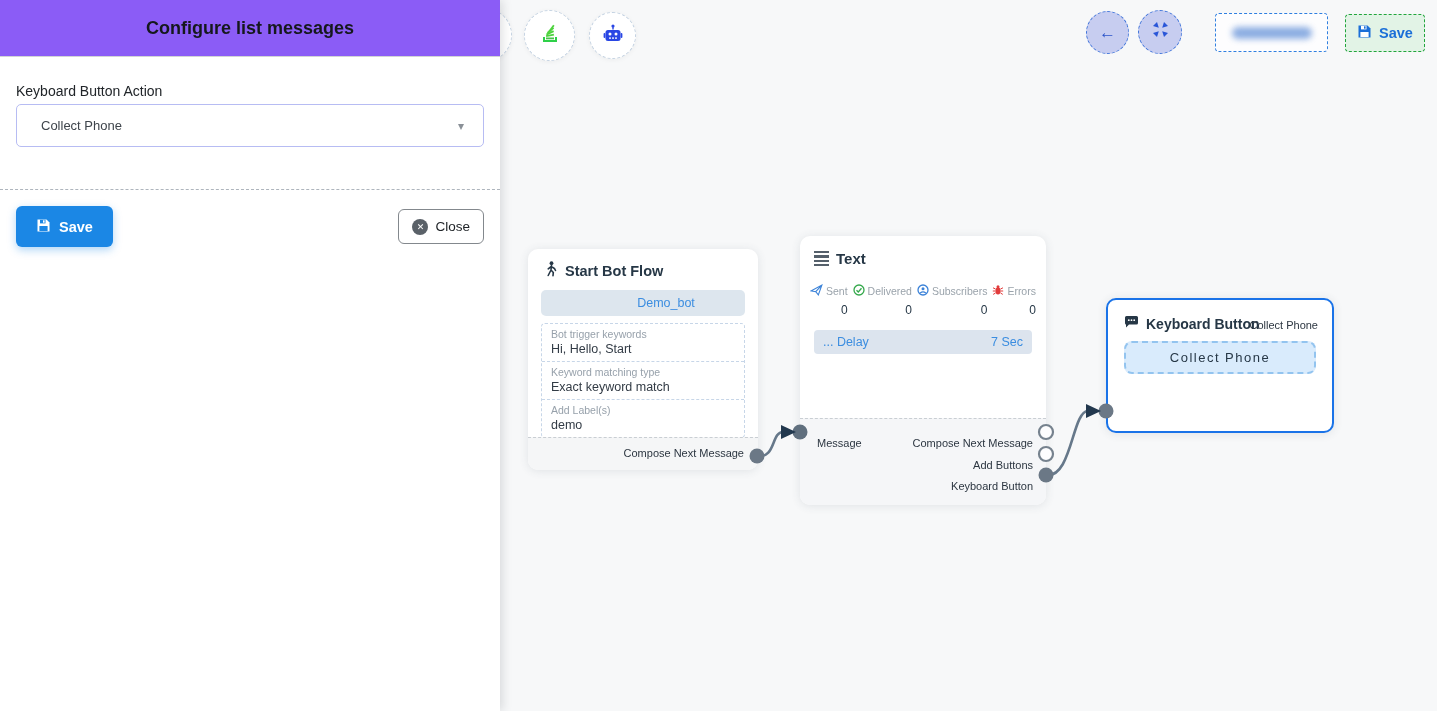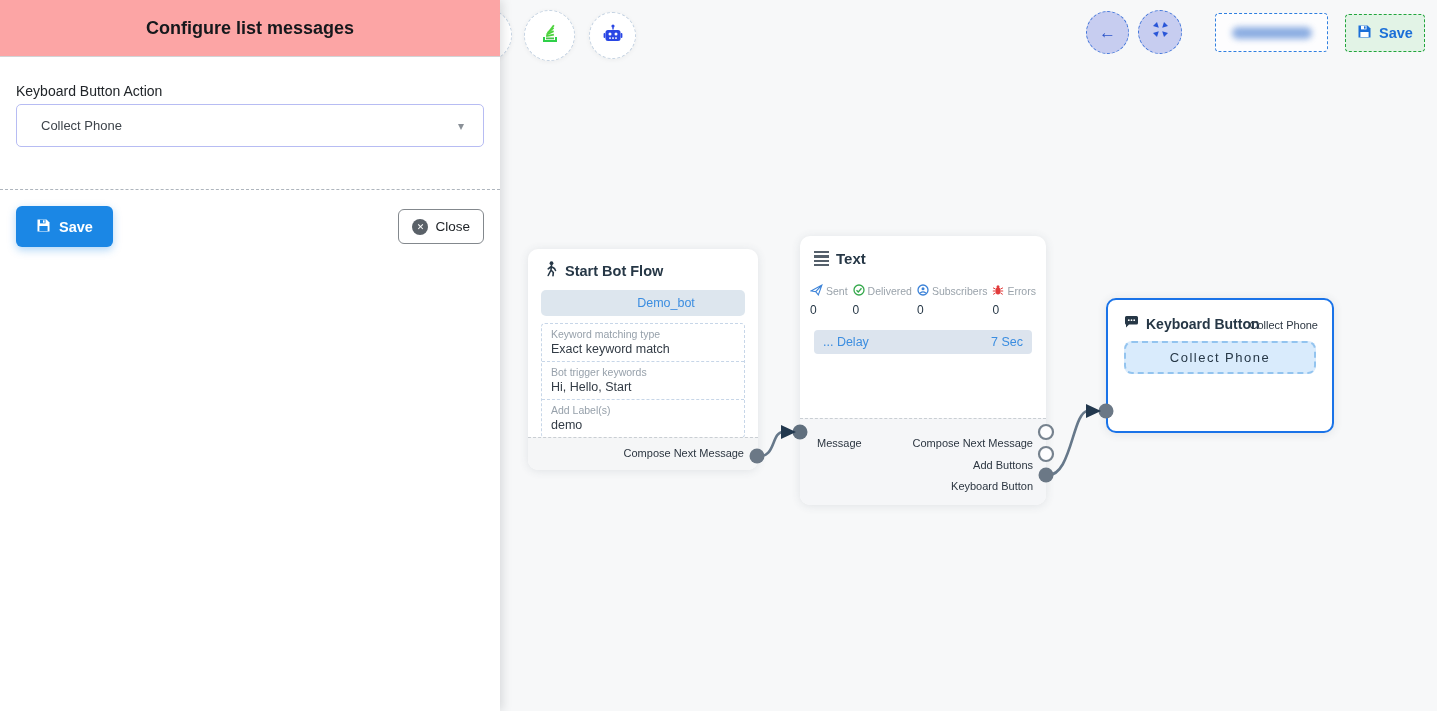--- a/index.html
+++ b/index.html
@@ -2,21 +2,21 @@
 <html><head>
 <meta charset="utf-8">
 <style>
   * { margin:0; padding:0; box-sizing:border-box; }
   html,body { width:1437px; height:711px; overflow:hidden;
     font-family:"Liberation Sans", sans-serif; background:#f7f8f9; }
 
   
   .panel { position:absolute; left:0; top:0; width:500px; height:711px;
     background:#ffffff; z-index:10; box-shadow:3px 0 9px rgba(40,50,60,.14); }
-  .panel-header { height:57px; background:#fca5a5; border-bottom:1px solid #d2d4d6;
+  .panel-header { height:57px; background:#8b5cf6; border-bottom:1px solid #d2d4d6;
     display:flex; align-items:center; justify-content:center; }
   .panel-title { font-size:18px; font-weight:bold; color:#15181c; }
   .field-label { position:absolute; left:16px; top:83px; font-size:14px; color:#212529; }
   .select { position:absolute; left:16px; top:104px; width:468px; height:43px;
     border:1px solid #b7bcf3; border-radius:5px; background:#fff;
     display:flex; align-items:center; cursor:pointer; }
   .select-value { padding-left:24px; font-size:13px; color:#3e444b; flex:1; }
   .select-caret { color:#8a9097; font-size:12px; padding-right:19px; }
   .panel-divider { position:absolute; left:0; top:189px; width:500px;
     border-top:1px dashed #aeb5bd; }
@@ -68,21 +68,21 @@
   .fields-box { position:absolute; left:13px; top:74px; width:204px;
     border:1px dashed #c7d6e8; border-radius:4px; }
   .field-row { padding:4px 9px 5px 9px; border-bottom:1px dashed #c7d6e8; }
   .field-row:last-child { border-bottom:none; }
   .f-label { font-size:10.5px; color:#97a1ab; margin-bottom:2px; }
   .f-value { font-size:12.5px; color:#323b45; }
 
   .node-text { left:300px; top:228px; width:246px; height:269px;margin-top:8px; }
   .stats-row { position:absolute; left:0; top:48px; width:100%; padding:0 10px;
     display:flex; justify-content:space-between; }
-  .stat { display:flex; flex-direction:column; align-items:flex-start; }
+  .stat { display:flex; flex-direction:column; align-items:flex-end; }
   .stat-top { display:flex; align-items:center; gap:3px; font-size:10.5px; color:#9aa3ab; }
   .stat-val { font-size:12px; color:#263746; margin-top:5px; }
   .delay-row { position:absolute; left:14px; top:94px; width:218px; height:24px;
     background:#dce4ee; border-radius:4px; display:flex; align-items:center;
     justify-content:space-between; padding:0 9px; font-size:12.5px; color:#3b8de0; }
   .msg-box { position:absolute; left:14px; top:127px; width:218px; height:43px;
     background:#e8f1fb; border-radius:4px; padding:5px 10px; font-size:12px;
     color:#263746; line-height:16px; }
 
   .node-kb { left:606px; top:298px; width:228px; height:135px;
@@ -183,26 +183,26 @@
       </span>
       <span>Start Bot Flow</span>
     </div>
 
     <div class="start-pill">
       <span>Demo_bot</span>
     </div>
 
     <div class="fields-box">
       <div class="field-row">
+        <div class="f-label">Bot trigger keywords</div>
+        <div class="f-value">Hi, Hello, Start</div>
+      </div>
+      <div class="field-row">
         <div class="f-label">Keyword matching type</div>
         <div class="f-value">Exact keyword match</div>
-      </div>
-      <div class="field-row">
-        <div class="f-label">Bot trigger keywords</div>
-        <div class="f-value">Hi, Hello, Start</div>
       </div>
       <div class="field-row">
         <div class="f-label">Add Label(s)</div>
         <div class="f-value">demo</div>
       </div>
     </div>
 
     <div class="node-footer" style="height:33px;">
       <span class="port-label" style="right:14px; top:9px;">Compose Next Message</span>
     </div>

